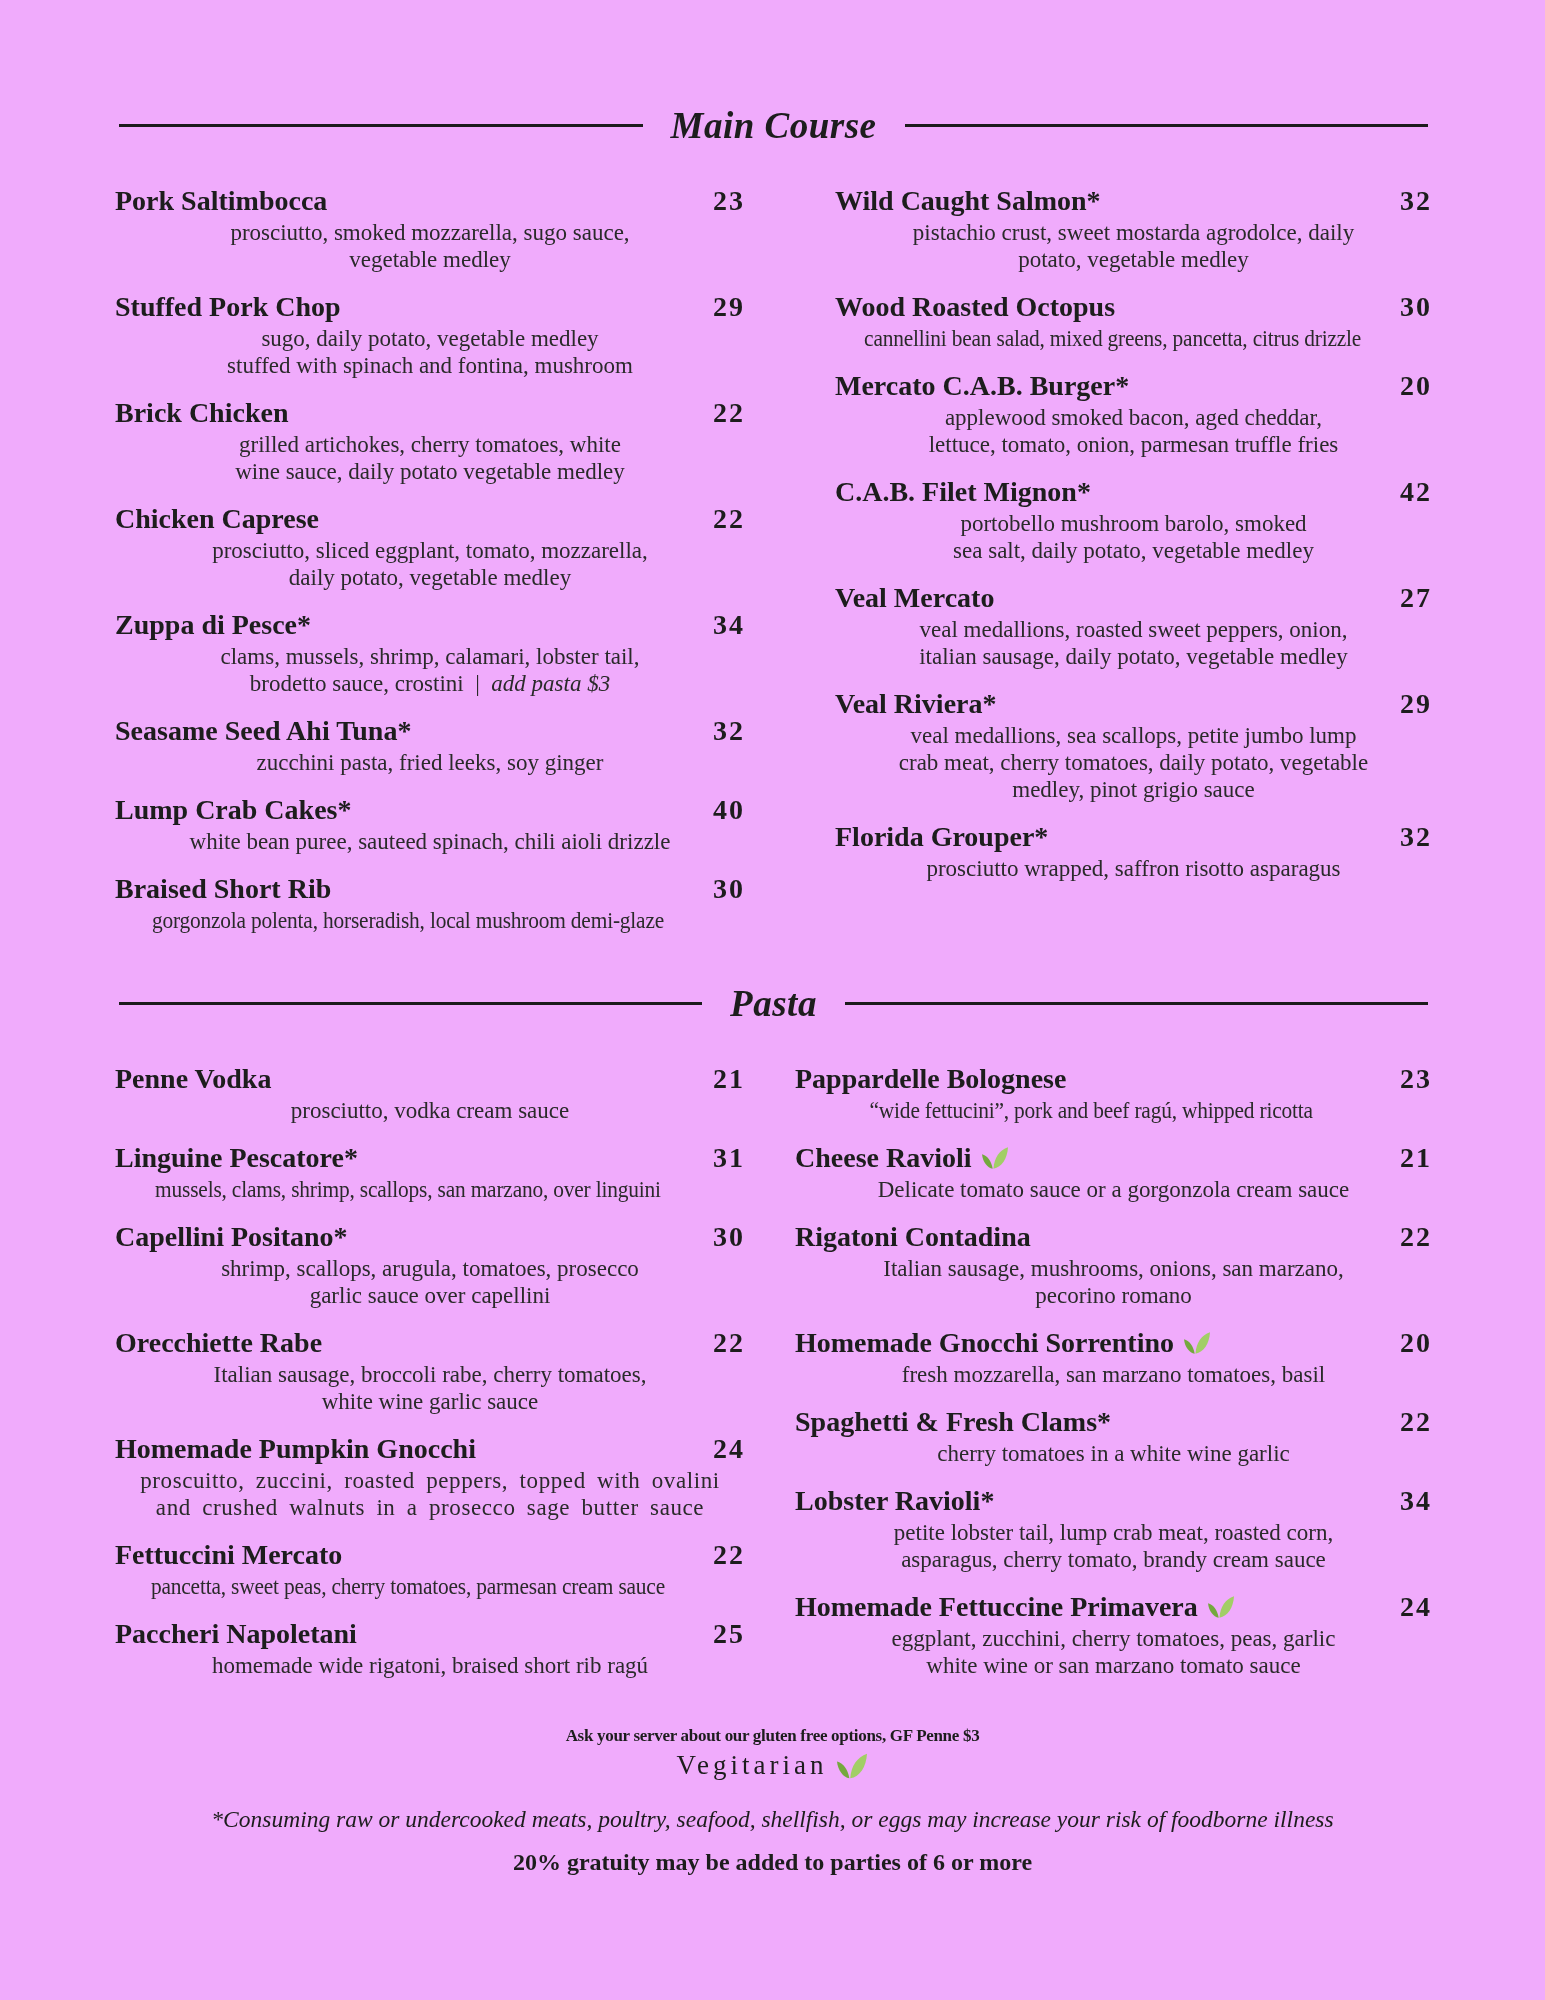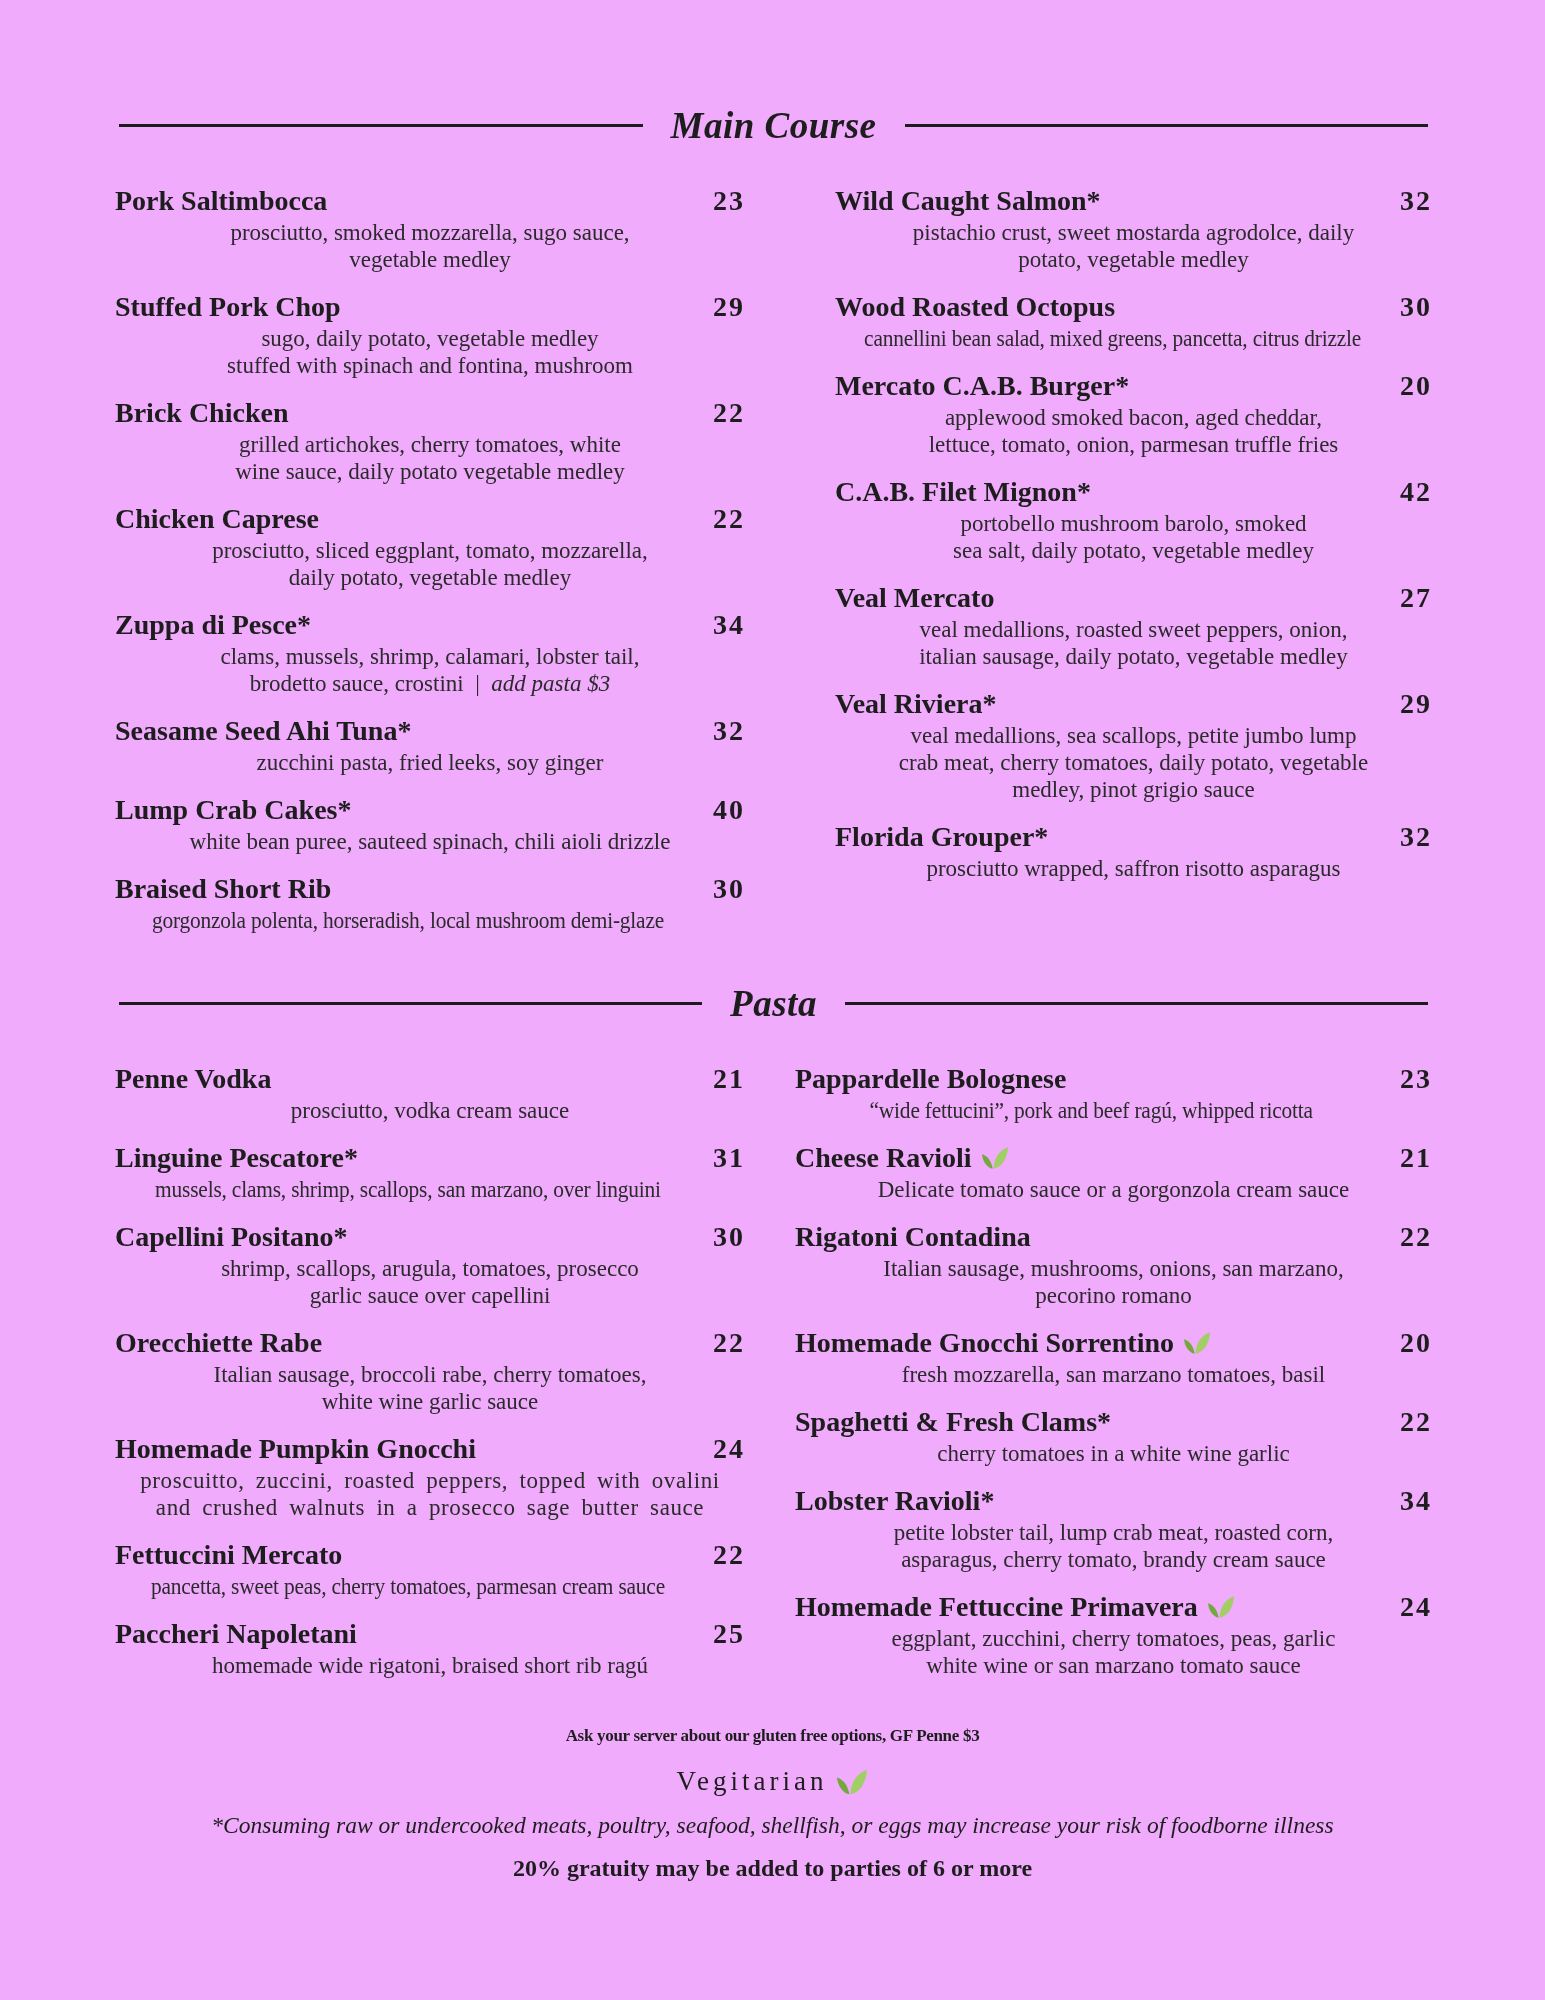--- a/index.html
+++ b/index.html
@@ -34,23 +34,23 @@
   .item.has-leaf .leaf { display:inline-block; }
   .item-desc { margin-top:2px; font-size:23px; line-height:27px; color:#2a2a2a; }
   .desc-line { white-space:nowrap; }
   .desc-line.c { transform:scaleX(.93); transform-origin:0 50%; letter-spacing:-0.2px; }
   .desc-line.w { word-spacing:5px; letter-spacing:0.6px; }
   .it { font-style:italic; }
 
   
   .footer { position:absolute; top:1722px; left:0; width:100%; text-align:center; }
   .gf { font-size:17px; font-weight:bold; letter-spacing:-0.3px; line-height:28px; }
-  .veg { margin-top:16px; font-size:27px; letter-spacing:4px; display:flex; justify-content:center; align-items:center; gap:9px; }
+  .veg { margin-top:0; font-size:27px; letter-spacing:4px; display:flex; justify-content:center; align-items:center; gap:9px; }
   .veg .leaf-big { width:32px; height:30px; }
-  .disc { margin-top:14px; font-style:italic; font-size:23.5px; line-height:28px; }
+  .disc { margin-top:24px; font-style:italic; font-size:23.5px; line-height:28px; }
   .grat { margin-top:15px; font-weight:bold; font-size:24px; line-height:28px; }
 </style>
 </head>
 <body>
 
 <div class="page">
   <div id="sections">
   <section class="menu-section main">
     <div class="sec-header">
       <span class="rule"></span>

